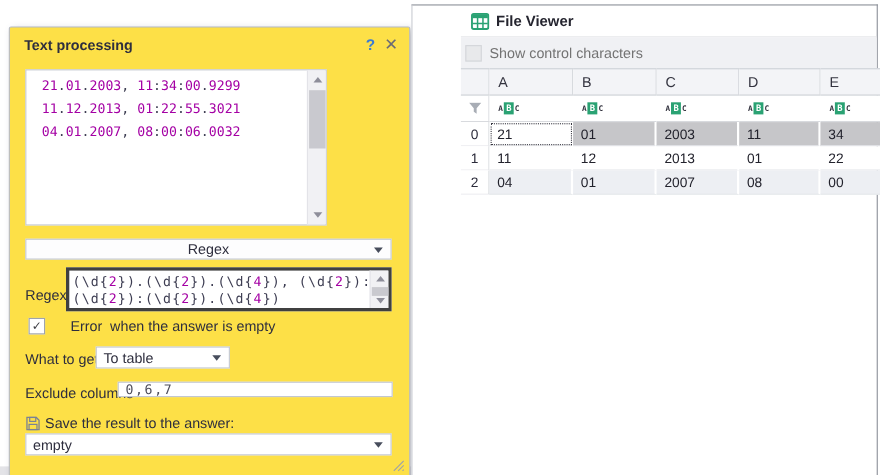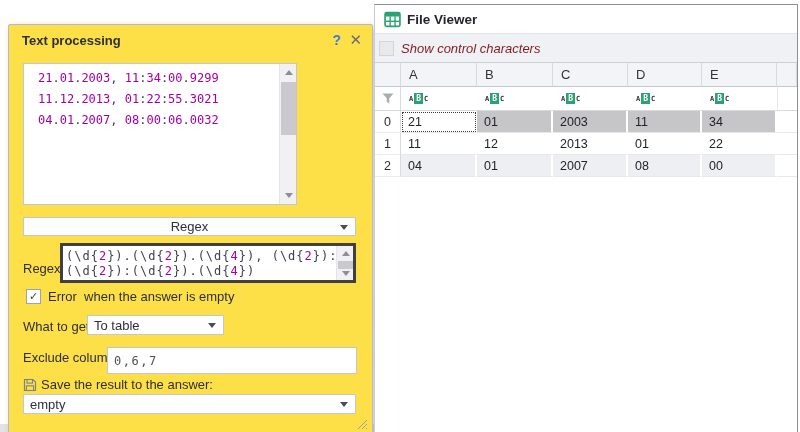--- a/index.html
+++ b/index.html
@@ -40,43 +40,43 @@
   .rx-label { position:absolute; left:14px; top:236px; font-size:13px; color:#2e2e3e; }
   .rx-area { position:absolute; left:51px; top:218px; width:296px; height:40px; background:#fff; border:3px solid #404040; }
   .rx-text { position:absolute; left:3px; top:3px; right:18px; font-family:"DejaVu Sans Mono", monospace;
     font-size:12px; line-height:15px; letter-spacing:1px; white-space:pre; }
   .rx-area .sarrow { height:12px; }
   .rx-area .sthumb { top:15px; height:8px; }
 
   .chk-row { position:absolute; left:17px; top:264px; display:flex; align-items:center; }
   .chk { width:15px; height:15px; background:#fff; border:1px solid #9ea4ae; display:flex; align-items:center;
     justify-content:center; font-size:11px; color:#3f3f46; cursor:pointer; }
-  .chk-label { margin-left:7px; font-size:13px; color:#2e2e3e; white-space:pre; }
+  .chk-label { margin-left:23px; font-size:13px; color:#2e2e3e; white-space:pre; }
 
   .row-label { position:absolute; font-size:13px; color:#2e2e3e; }
   .select { background:#fff; border:1px solid #c2c7d0; font-size:13px; color:#2e2e3e;
     display:flex; align-items:center; padding-left:6px; position:absolute; cursor:pointer; }
-  .wtg-select { left:78px; top:290px; width:137px; height:20px; }
-  .exc-input { position:absolute; left:98px; top:322px; width:250px; height:27px; background:#fff; border:1px solid #c2c7d0;
+  .wtg-select { left:78px; top:290px; width:122px; height:20px; }
+  .exc-input { position:absolute; left:98px; top:322px; width:250px; height:14px; background:#fff; border:1px solid #c2c7d0;
     display:flex; align-items:center; padding-left:6px; font-family:"DejaVu Sans Mono", monospace;
     font-size:12px; letter-spacing:1.5px; color:#4e4e5c; cursor:text; }
   .save-row { position:absolute; left:14px; top:352px; display:flex; align-items:center; font-size:13px; color:#2e2e3e; }
   .save-row svg { margin-right:4px; }
   .tbl-select { left:14px; top:369px; width:333px; height:20px; }
 
   .grip { position:absolute; right:4px; bottom:4px; }
 
   
   .viewer { position:absolute; left:374px; top:4px; width:424px; height:428px; background:#fff;
-    border-top:1px solid #8c9098; border-right:1px solid #8c9098; border-left:1px solid #c9ccd2; }
+    border-top:1px solid #8c9098; border-right:1px solid #8c9098; border-left:1px solid #c9ccd2;padding-left:44px; }
   .fv-title-row { height:29px; display:flex; align-items:center; padding-left:9px; border-bottom:1px solid #e4e5e8; }
   .fv-title { margin-left:6px; font-size:13.5px; font-weight:bold; color:#25252f; }
   .fv-control-row { height:28px; background:#f0f1f4; display:flex; align-items:center; padding-left:4px; }
   .chk2 { width:15px; height:15px; background:#e8e9eb; border:1px solid #d3d5d9; cursor:pointer; }
-  .fv-control-label { margin-left:7px; font-size:13px; color:#7f1d1d;font-style:italic; }
+  .fv-control-label { margin-left:7px; font-size:13px; color:#737373; }
 
   .fv-grid { display:grid; grid-template-columns:26px 76px 76px 75px 74px 75px 1fr; }
   .hcell { height:25px; background:#f3f4f7; border-top:1px solid #ccd0d6; border-bottom:1px solid #c4c8ce;
     border-right:1px solid #d7dade; display:flex; align-items:center; padding-left:8px;
     font-size:13px; color:#33333f; cursor:pointer; }
   .hcell.corner, .hcell.filler { padding-left:0; }
   .fcell { height:24px; background:#fff; border-bottom:1px solid #d8dade; display:flex; align-items:center; padding-left:8px; }
   .fcell.fun { justify-content:center; padding-left:0; border-right:1px solid #d8dade; }
   .fcell.filler { border-left:1px solid #e6e8ec; }
   .abc { display:inline-flex; align-items:center; font-family:"DejaVu Sans Mono", monospace; }

